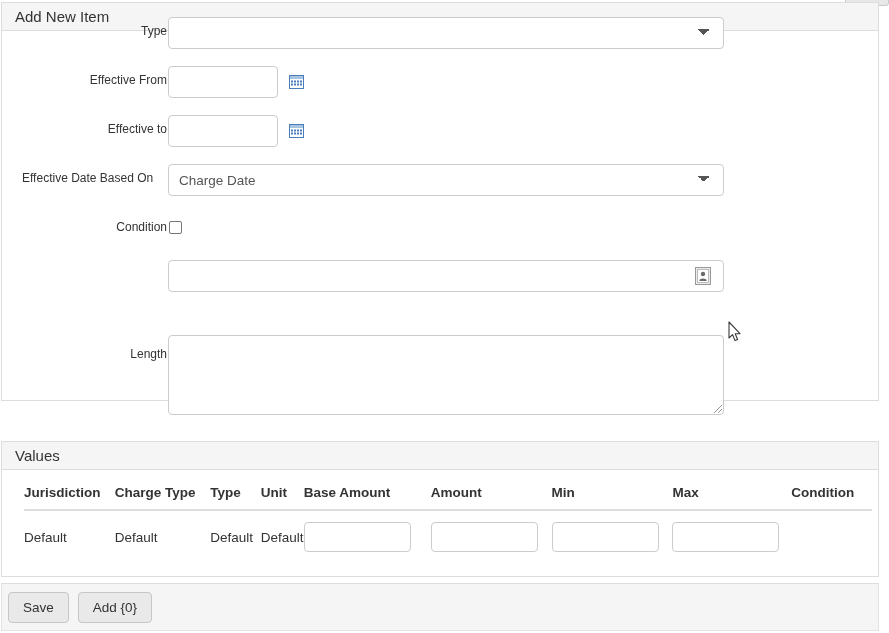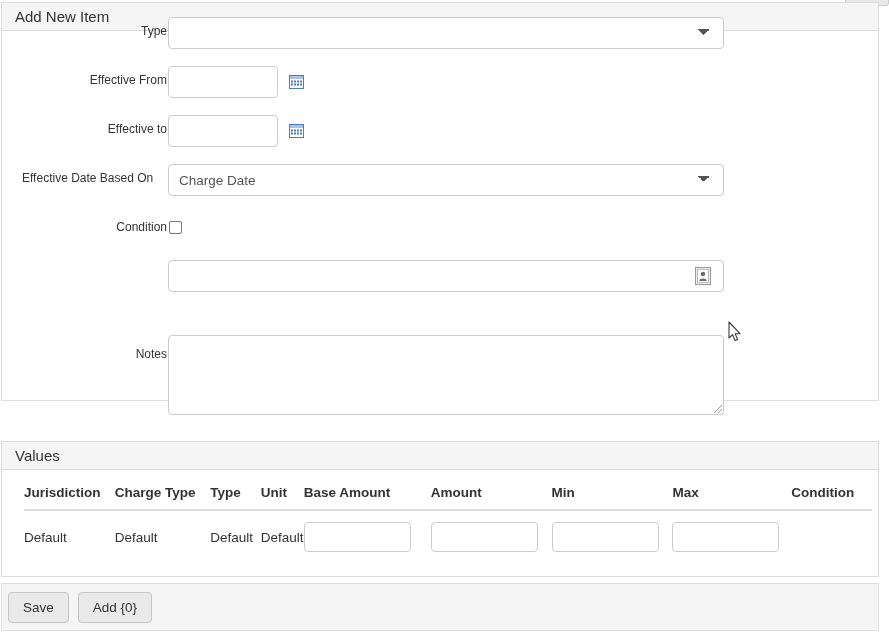--- a/index.html
+++ b/index.html
@@ -305,21 +305,21 @@
         <svg width="16" height="18" viewBox="0 0 16 18">
           <rect x="0.5" y="0.5" width="15" height="17" fill="#ececec" stroke="#999999" stroke-width="1"></rect>
           <rect x="2.5" y="2.5" width="11" height="13" fill="#ffffff" stroke="#bbbbbb" stroke-width="1"></rect>
           <circle cx="8" cy="7" r="2.2" fill="#6b6b6b"></circle>
           <path d="M4.3 14 C4.3 10.8 11.7 10.8 11.7 14 Z" fill="#6b6b6b"></path>
         </svg>
       </span>
     </div>
 
     <div class="form-row" style="top:306px; height:100px;">
-      <span class="form-label" style="top:38px;">Notes</span>
+      <span class="form-label" style="top:38px;">Length</span>
       <textarea class="ctl" style="top: 26px; width: 556px; height: 80px;"></textarea>
       <span class="resize-grip" style="left:709px; top:93px;">
         <svg width="12" height="12" viewBox="0 0 12 12">
           <g stroke="#999999" stroke-width="1">
             <line x1="11" y1="3" x2="3" y2="11"></line>
             <line x1="11" y1="7" x2="7" y2="11"></line>
             <line x1="11" y1="11" x2="11" y2="11"></line>
           </g>
         </svg>
       </span>

